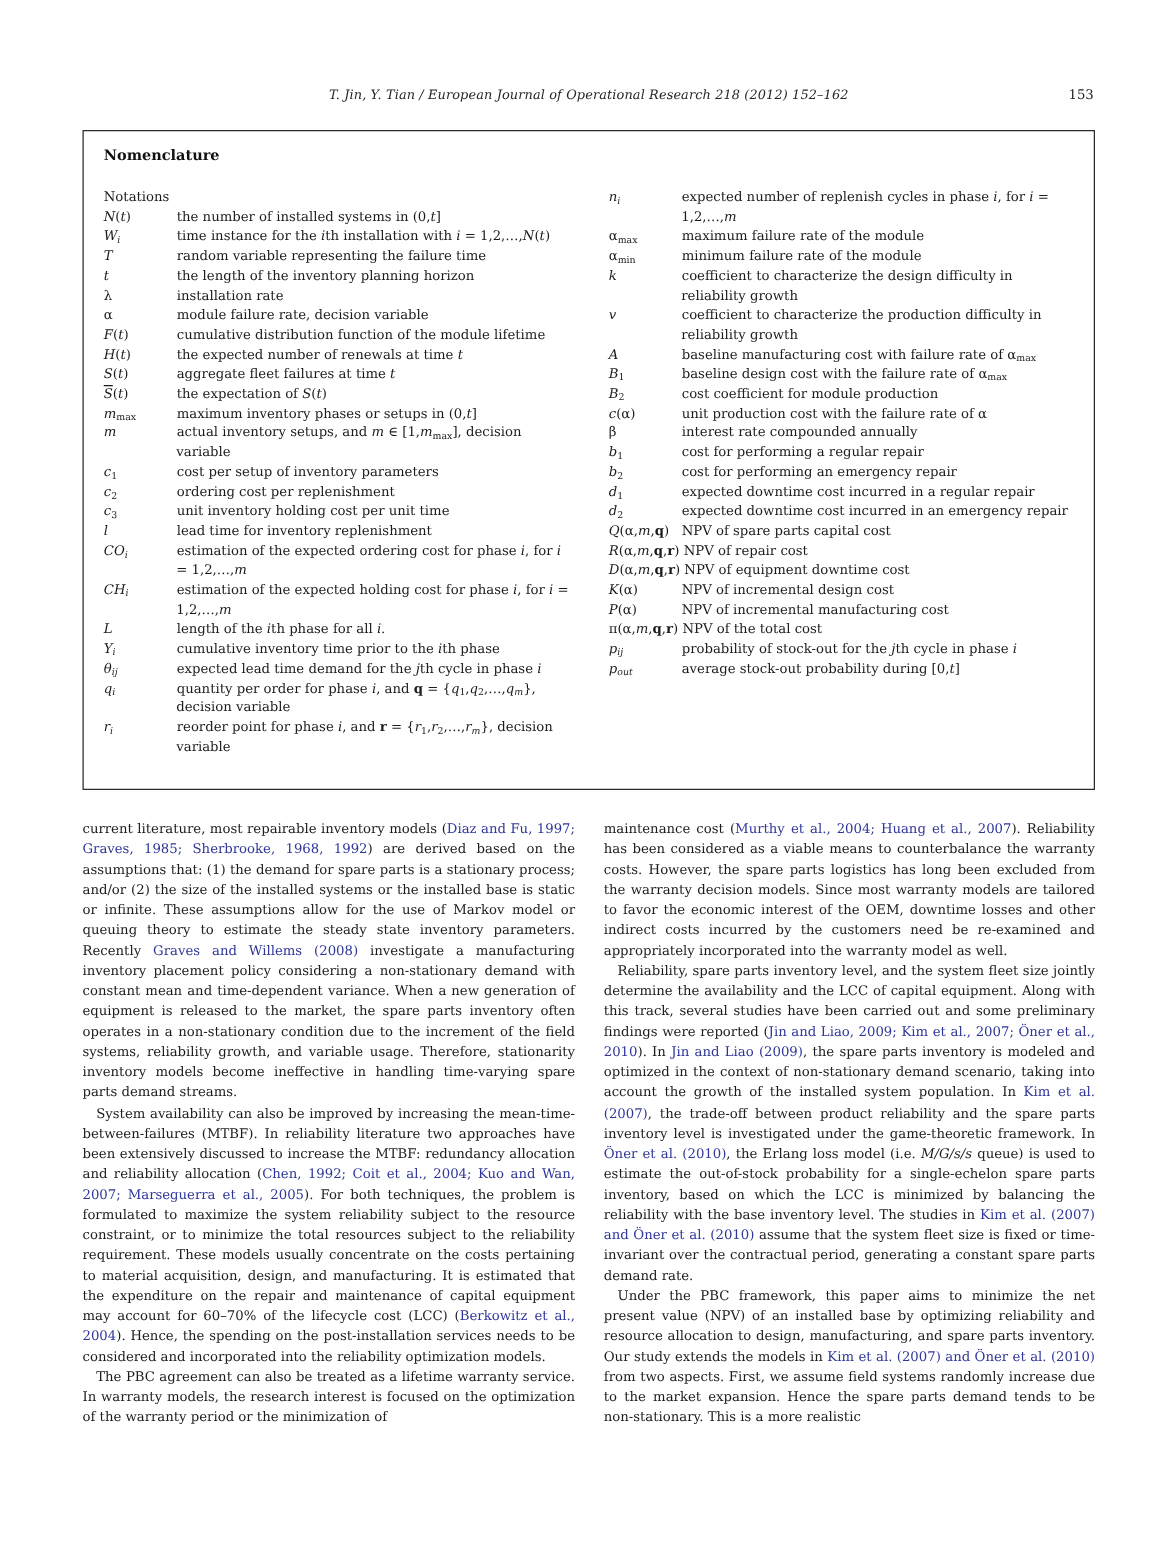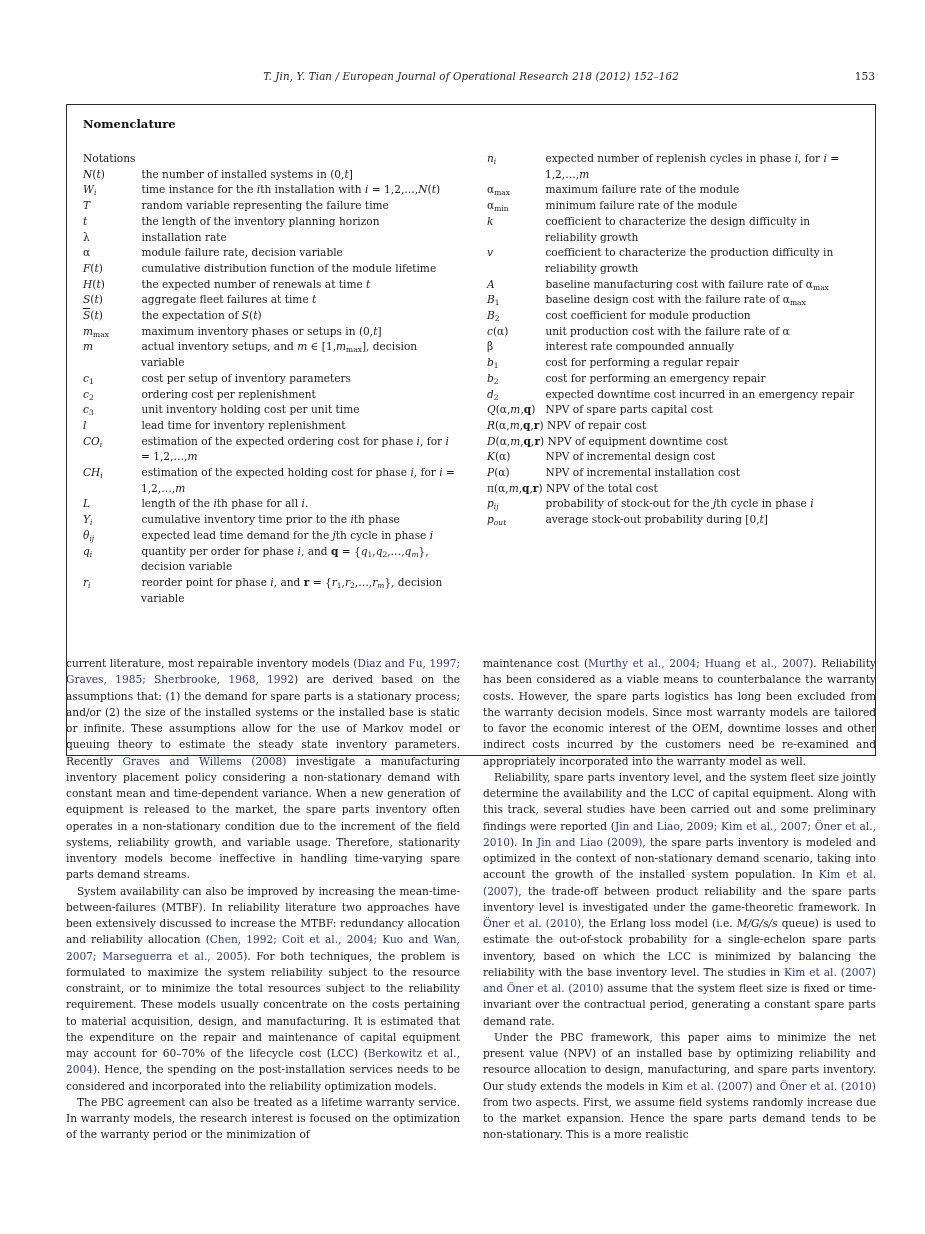--- a/index.html
+++ b/index.html
@@ -17,21 +17,21 @@
     display:block; text-align:center; font-style:italic;
     font-size:10.3px; color:#262626; letter-spacing:0.1px;
   }
   .pagenum {
     position:absolute; right:1px; top:0; font-style:normal;
     font-size:10.6px; color:#262626;
   }
 
   
   .nomenclature {
-    position:absolute; left:66px; top:104px; width:810px; height:652px;
+    position:absolute; left:66px; top:104px; width:810px; height:528px;
     border:1px solid #2b2b2b; box-sizing:border-box;
     padding:12px 13px 0 16px; overflow:hidden; background:#fff;
   }
   .nom-title { font-weight:bold; font-size:11.6px; color:#111; }
   .nom-cols { display:flex; margin-top:20px; }
   .nom-col { box-sizing:border-box; }
   .nom-col.left  { width:377px; margin-right:28px; }
   .nom-col.right { width:376px; }
   .notations { font-size:10.6px; line-height:15.7px; color:#1b1b1b; }
   .entry {
@@ -103,26 +103,27 @@
             <div class="entry"><span class="sym">α<sub>min</sub></span> <span class="def">minimum failure rate of the module</span></div>
             <div class="entry"><span class="sym"><i>k</i></span> <span class="def">coefficient to characterize the design difficulty in reliability growth</span></div>
             <div class="entry"><span class="sym"><i>v</i></span> <span class="def">coefficient to characterize the production difficulty in reliability growth</span></div>
             <div class="entry"><span class="sym"><i>A</i></span> <span class="def">baseline manufacturing cost with failure rate of α<sub>max</sub></span></div>
             <div class="entry"><span class="sym"><i>B</i><sub>1</sub></span> <span class="def">baseline design cost with the failure rate of α<sub>max</sub></span></div>
             <div class="entry"><span class="sym"><i>B</i><sub>2</sub></span> <span class="def">cost coefficient for module production</span></div>
             <div class="entry"><span class="sym"><i>c</i>(α)</span> <span class="def">unit production cost with the failure rate of α</span></div>
             <div class="entry"><span class="sym">β</span> <span class="def">interest rate compounded annually</span></div>
             <div class="entry"><span class="sym"><i>b</i><sub>1</sub></span> <span class="def">cost for performing a regular repair</span></div>
             <div class="entry"><span class="sym"><i>b</i><sub>2</sub></span> <span class="def">cost for performing an emergency repair</span></div>
+            <div class="entry"><span class="sym"><i>d</i><sub>1</sub></span> <span class="def">expected downtime cost incurred in a regular repair</span></div>
             <div class="entry"><span class="sym"><i>d</i><sub>2</sub></span> <span class="def">expected downtime cost incurred in an emergency repair</span></div>
             <div class="entry"><span class="sym"><i>Q</i>(α,<i>m</i>,<b>q</b>)</span> <span class="def">NPV of spare parts capital cost</span></div>
             <div class="entry"><span class="sym"><i>R</i>(α,<i>m</i>,<b>q</b>,<b>r</b>)</span> <span class="def">NPV of repair cost</span></div>
             <div class="entry"><span class="sym"><i>D</i>(α,<i>m</i>,<b>q</b>,<b>r</b>)</span> <span class="def">NPV of equipment downtime cost</span></div>
             <div class="entry"><span class="sym"><i>K</i>(α)</span> <span class="def">NPV of incremental design cost</span></div>
-            <div class="entry"><span class="sym"><i>P</i>(α)</span> <span class="def">NPV of incremental installation cost</span></div>
+            <div class="entry"><span class="sym"><i>P</i>(α)</span> <span class="def">NPV of incremental manufacturing cost</span></div>
             <div class="entry"><span class="sym">π(α,<i>m</i>,<b>q</b>,<b>r</b>)</span> <span class="def">NPV of the total cost</span></div>
             <div class="entry"><span class="sym"><i>p<sub>ij</sub></i></span> <span class="def">probability of stock-out for the <i>j</i>th cycle in phase <i>i</i></span></div>
             <div class="entry"><span class="sym"><i>p<sub>out</sub></i></span> <span class="def">average stock-out probability during [0,<i>t</i>]</span></div>
           </div>
       </div>
     </div>
   </div>
 
   <div class="bodycol" id="body-left">
       <p class="para"><span>current literature, most repairable inventory models (</span><span class="cite">Diaz and Fu, 1997; Graves, 1985; Sherbrooke, 1968, 1992</span><span>) are derived based on the assumptions that: (1) the demand for spare parts is a stationary process; and/or (2) the size of the installed systems or the installed base is static or infinite. These assumptions allow for the use of Markov model or queuing theory to estimate the steady state inventory parameters. Recently </span><span class="cite">Graves and Willems (2008)</span><span> investigate a manufacturing inventory placement policy considering a non-stationary demand with constant mean and time-dependent variance. When a new generation of equipment is released to the market, the spare parts inventory often operates in a non-stationary condition due to the increment of the field systems, reliability growth, and variable usage. Therefore, stationarity inventory models become ineffective in handling time-varying spare parts demand streams.</span></p>

